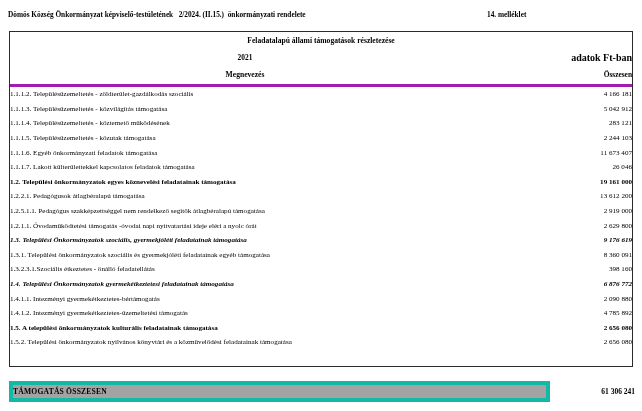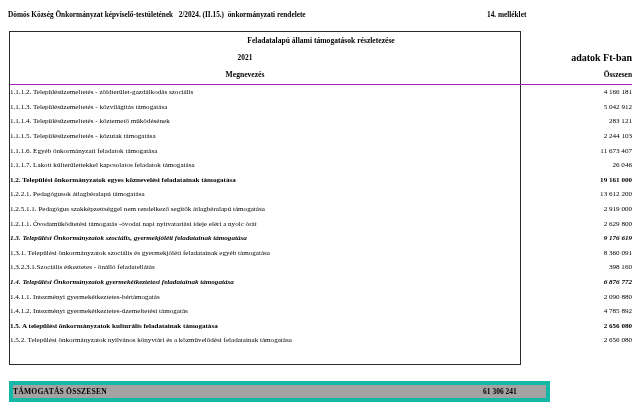--- a/index.html
+++ b/index.html
@@ -43,21 +43,21 @@
     left: 487px;
     top: 0;
     white-space: pre;
   }
 
   
   .table-frame {
     position: absolute;
     left: 9px;
     top: 31px;
-    width: 512px;
+    width: 624px;
     border: 1px solid #2b2b2b;
     box-sizing: border-box;
     background: #fff;
   }
 
   .tbl {
     width: 100%;
     border-collapse: collapse;
     table-layout: fixed;
   }
@@ -65,21 +65,21 @@
     padding: 0;
     vertical-align: middle;
   }
 
   .col-name  { width: 470px; }
   .col-value { width: 152px; }
 
   
   .row-title td   { height: 17px; }
   .row-year td    { height: 16px; }
-  .row-heads td   { height: 19px; border-bottom: 1px solid #a21caf; }
+  .row-heads td   { height: 19px; border-bottom: 3px solid #a21caf; }
 
   .title-txt {
     text-align: center;
     font-size: 7.6px;
     font-weight: bold;
     padding-left: 92px;
   }
   .year-txt {
     text-align: center;
     font-size: 7.4px;
@@ -155,21 +155,21 @@
   .total-tbl td { padding: 0; vertical-align: middle; }
   .total-label {
     font-size: 7.6px;
     font-weight: bold;
     padding-left: 9px;
     letter-spacing: 0.2px;
   }
   .total-value {
     font-size: 7.5px;
     font-weight: bold;
-    text-align: left;
+    text-align: right;
     padding-right: 9px;
     white-space: nowrap;
   }
 </style>
 </head>
 <body>
 
 <div class="page">
 
   <div class="doc-header">

